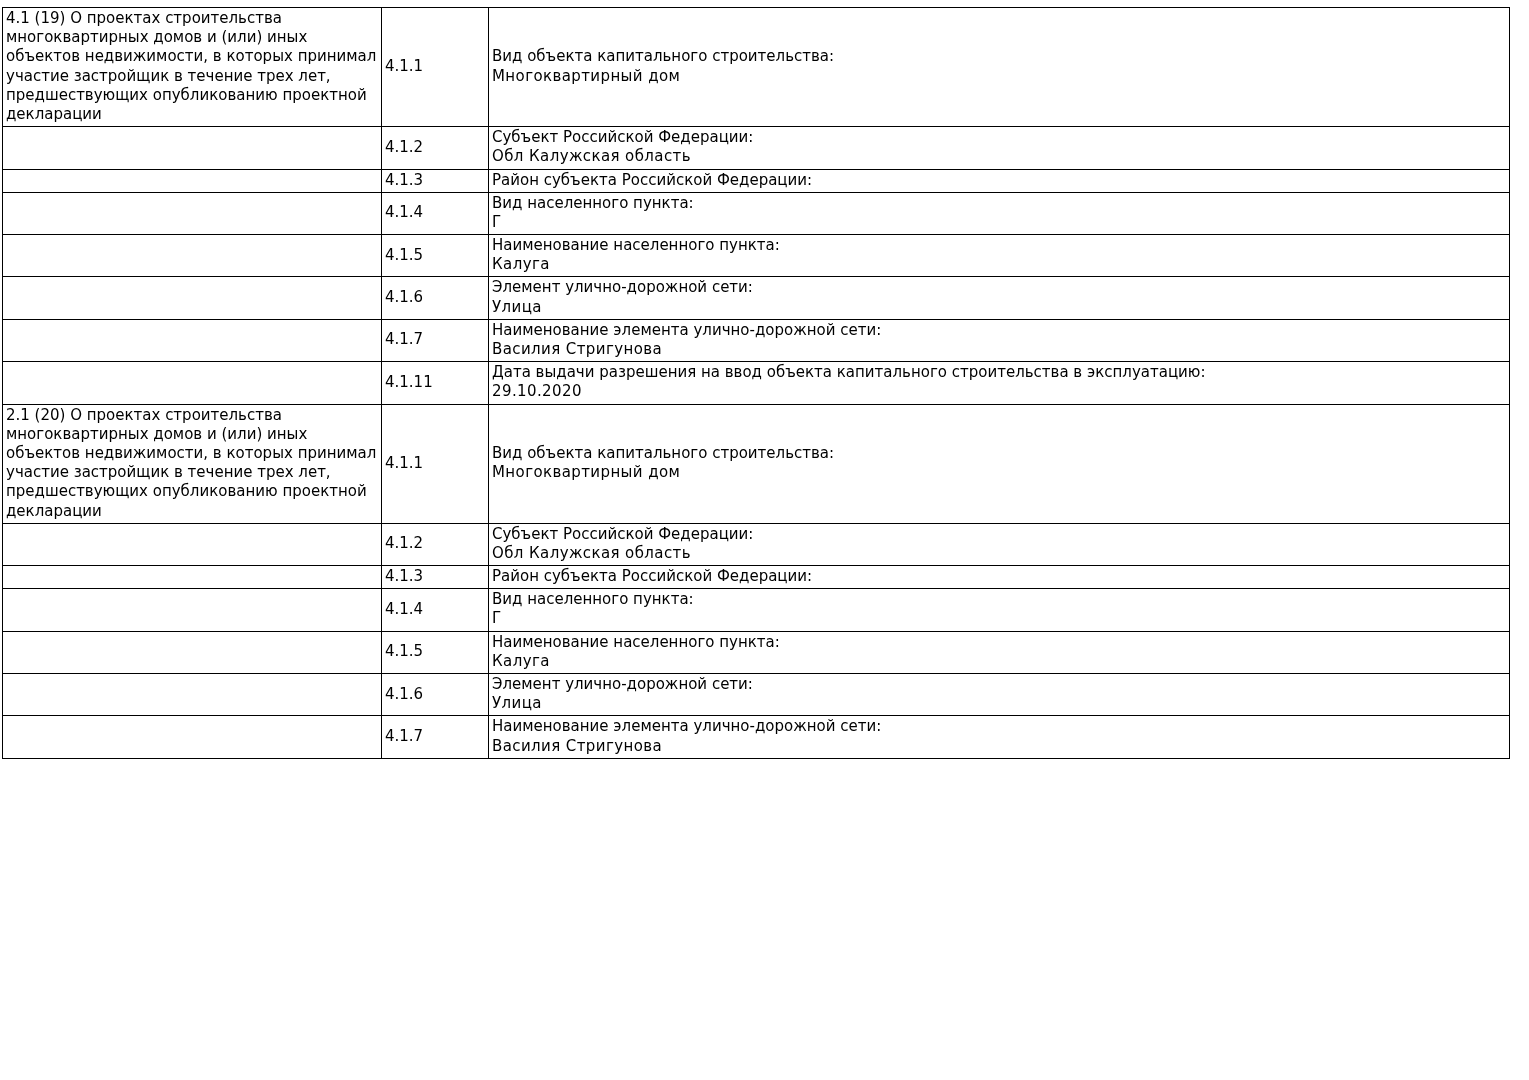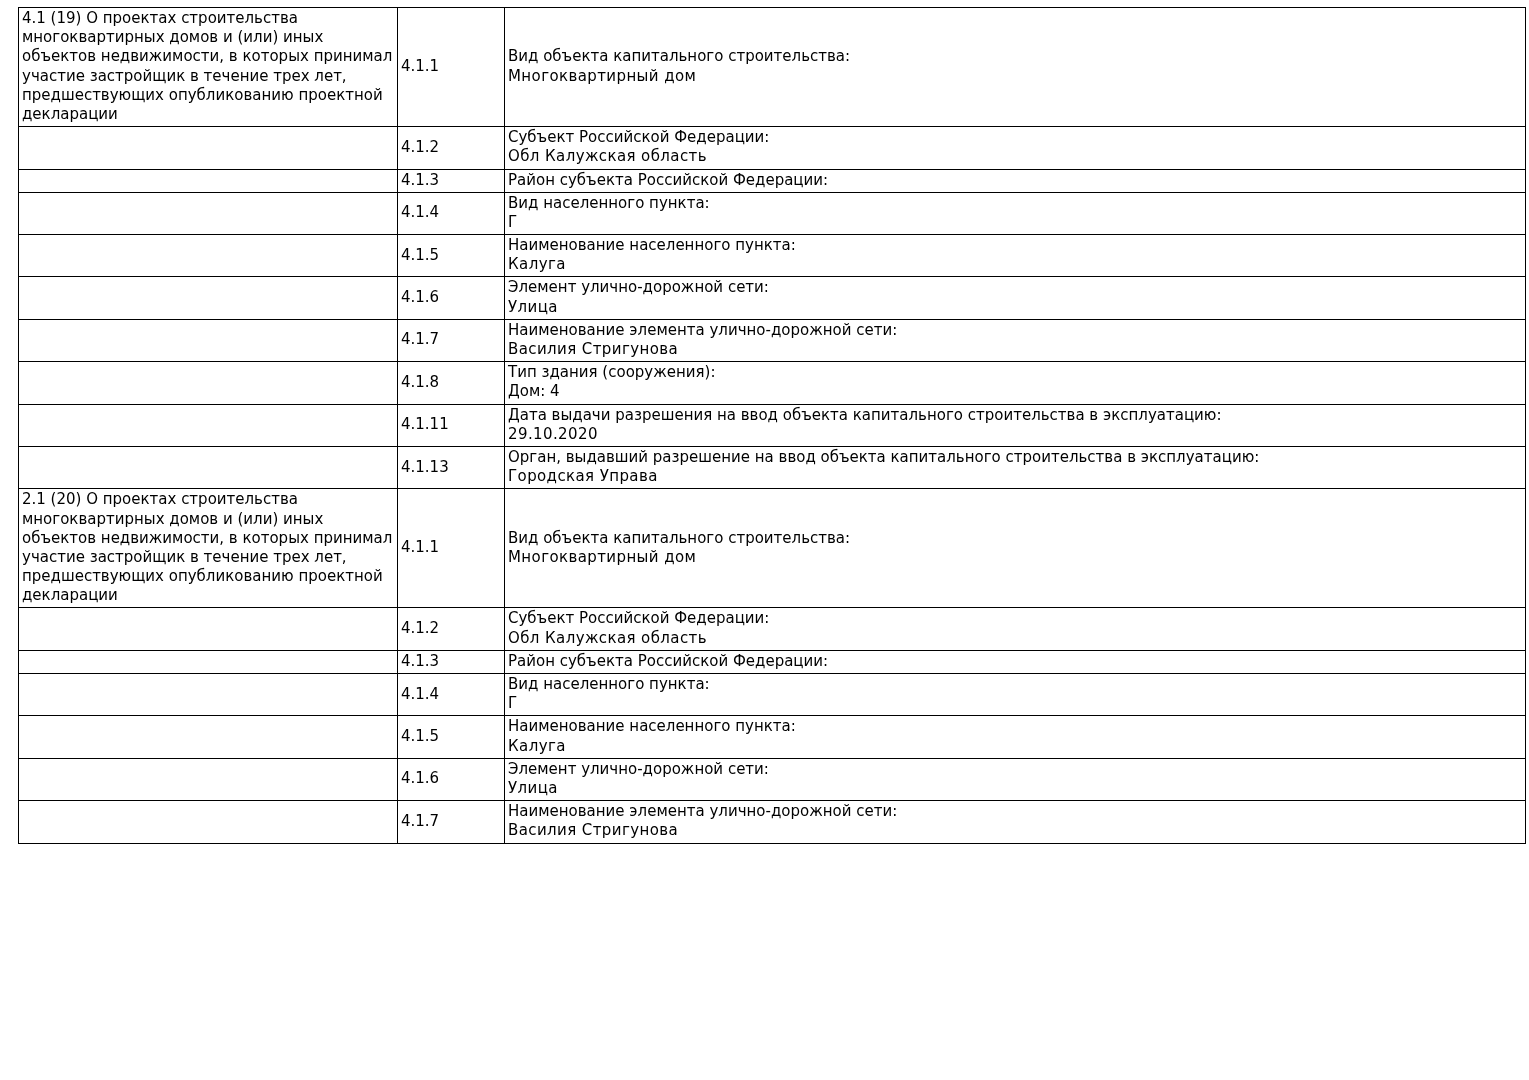--- a/index.html
+++ b/index.html
@@ -7,21 +7,21 @@
     padding: 0;
     background: #ffffff;
     font-family: "DejaVu Sans", "Liberation Sans", sans-serif;
     color: #000000;
   }
   .page {
     width: 1529px;
     height: 908px;
     background: #ffffff;
     box-sizing: border-box;
-    padding: 7px 18px;
+    padding: 7px 2px;
     overflow: hidden;
   }
   table.decl {
     border-collapse: collapse;
     table-layout: fixed;
     width: 1502px;
   }
   table.decl td {
     border: 1px solid #000000;
     padding: 1px 3px 2px 3px;
@@ -113,40 +113,24 @@
         <tr>
           <td class="col-desc"></td>
           <td class="col-code">4.1.7</td>
           <td class="col-content">
             <div class="label">Наименование элемента улично-дорожной сети:</div>
             <div class="value bold">Василия Стригунова</div>
           </td>
         </tr>
         <tr>
           <td class="col-desc"></td>
-          <td class="col-code">4.1.8</td>
-          <td class="col-content">
-            <div class="label">Тип здания (сооружения):</div>
-            <div class="value">Дом: 4</div>
-          </td>
-        </tr>
-        <tr>
-          <td class="col-desc"></td>
           <td class="col-code">4.1.11</td>
           <td class="col-content">
             <div class="label">Дата выдачи разрешения на ввод объекта капитального строительства в эксплуатацию:</div>
             <div class="value bold">29.10.2020</div>
-          </td>
-        </tr>
-        <tr>
-          <td class="col-desc"></td>
-          <td class="col-code">4.1.13</td>
-          <td class="col-content">
-            <div class="label">Орган, выдавший разрешение на ввод объекта капитального строительства в эксплуатацию:</div>
-            <div class="value bold">Городская Управа</div>
           </td>
         </tr>
         <tr>
           <td class="col-desc">2.1 (20) О проектах строительства многоквартирных домов и (или) иных объектов недвижимости, в которых принимал участие застройщик в течение трех лет, предшествующих опубликованию проектной декларации</td>
           <td class="col-code">4.1.1</td>
           <td class="col-content">
             <div class="label">Вид объекта капитального строительства:</div>
             <div class="value bold">Многоквартирный дом</div>
           </td>
         </tr>

